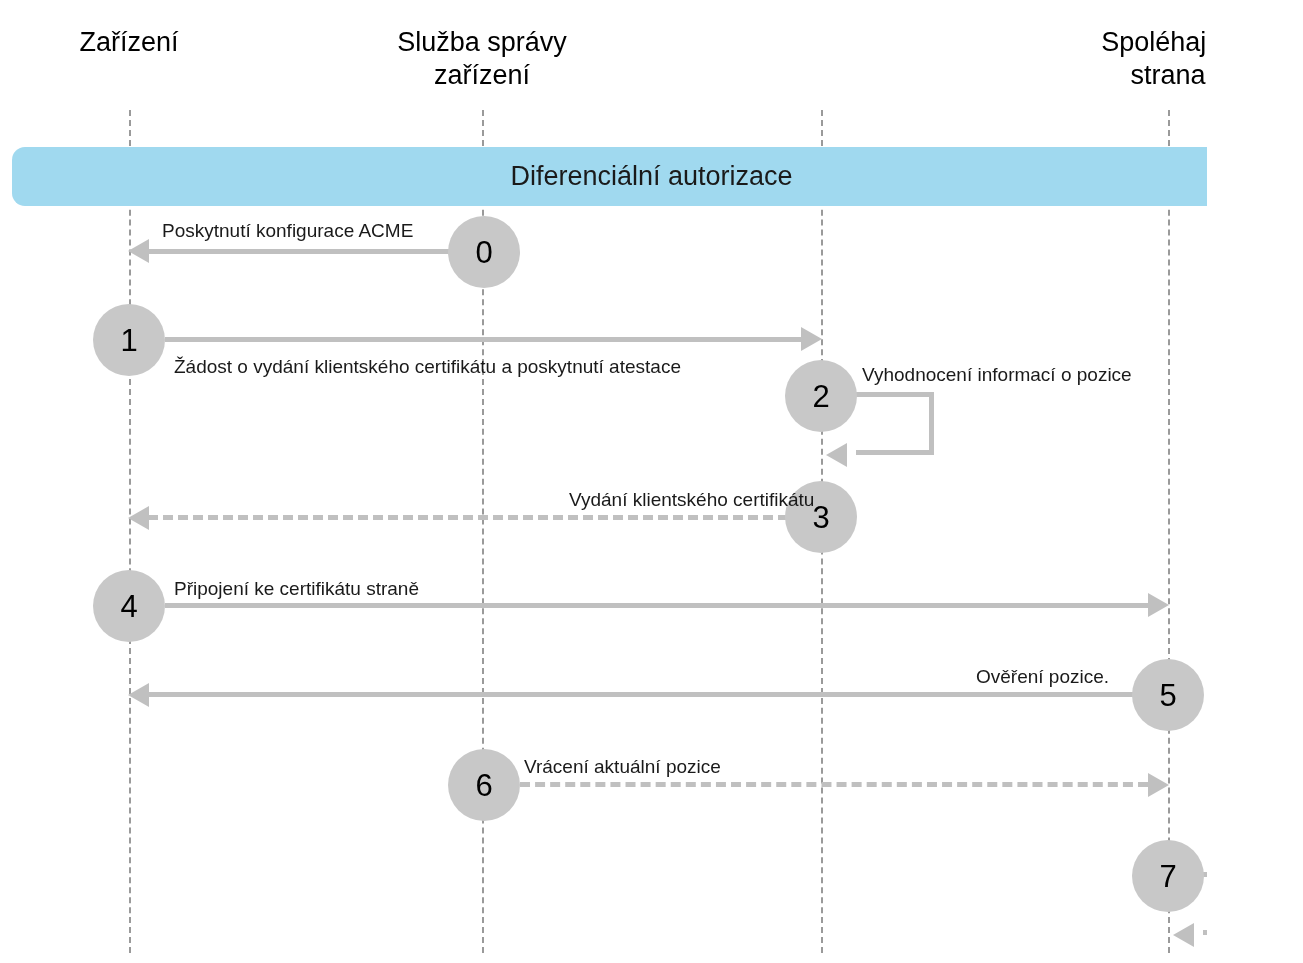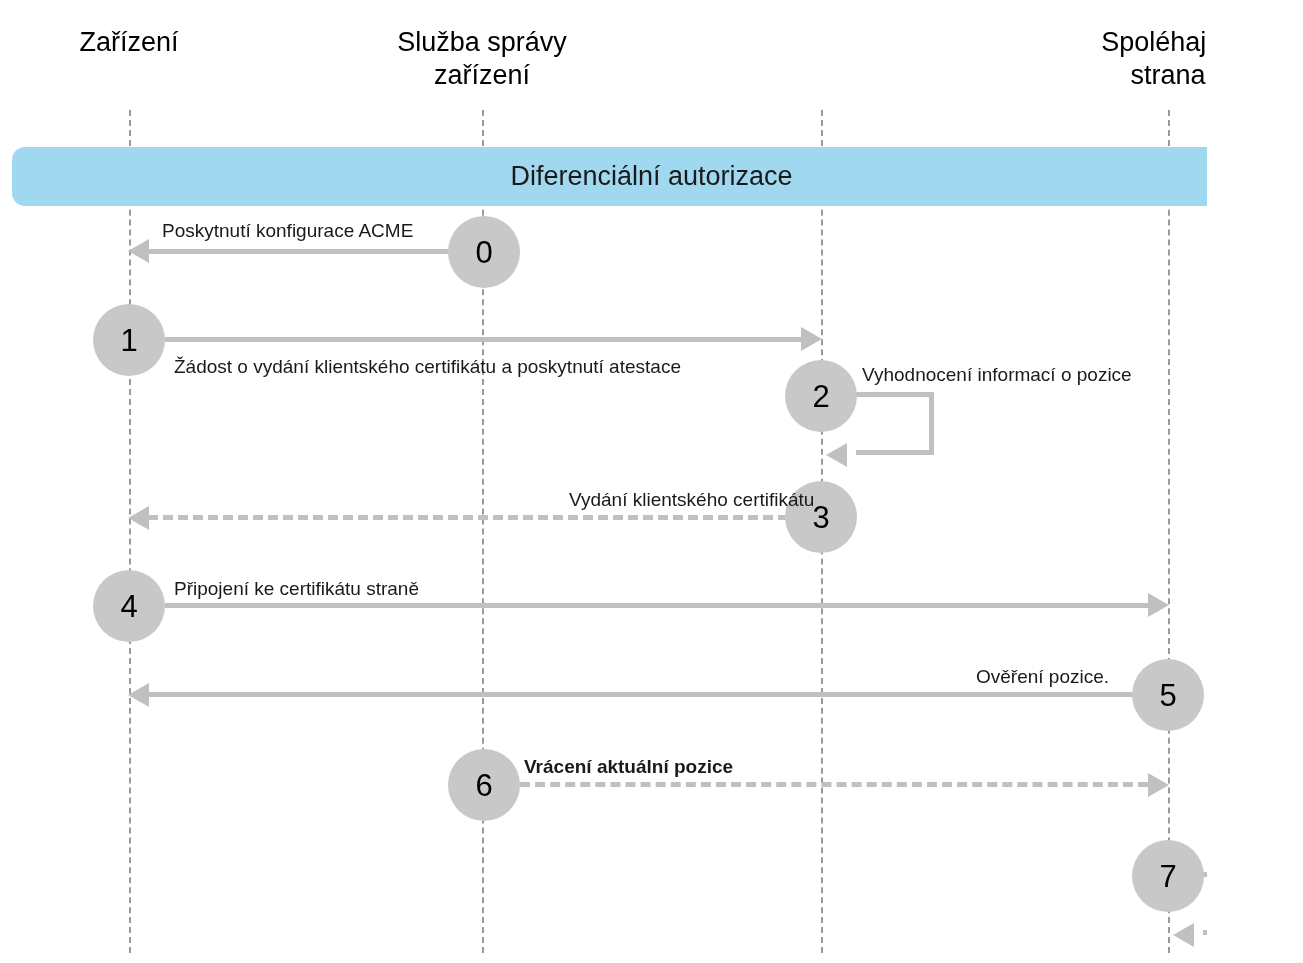--- a/index.html
+++ b/index.html
@@ -147,20 +147,20 @@
   <div class="caption" style="left:174px; top:577px;">Připojení ke certifikátu straně</div>
 
   <div class="msg-line" style="left:148px; top:692px; width:990px;"></div>
   <div class="arrowhead left" style="left:128px; top:683px;"></div>
   <div class="step-badge" style="left:1168px; top:695px; width:72px; height:72px;">5</div>
   <div class="caption" style="left:976px; top:665px;">Ověření pozice.</div>
 
   <div class="msg-line dashed" style="left:520px; top:782px; width:628px;"></div>
   <div class="arrowhead right" style="left:1148px; top:773px;"></div>
   <div class="step-badge" style="left:484px; top:785px; width:72px; height:72px;">6</div>
-  <div class="caption" style="left:524px; top:755px;font-weight:bold;">Vrácení aktuální pozice</div>
+  <div class="caption" style="left:524px; top:755px;">Vrácení aktuální pozice</div>
 
 
   <div class="selfloop" style="left:1203px; top:872px; width:78px; height:63px;"></div>
   <div class="arrowhead left" style="left:1173px; top:923px;"></div>
   <div class="step-badge" style="left:1168px; top:876px; width:72px; height:72px;">7</div>
 
 </div>
 
 </body></html>

